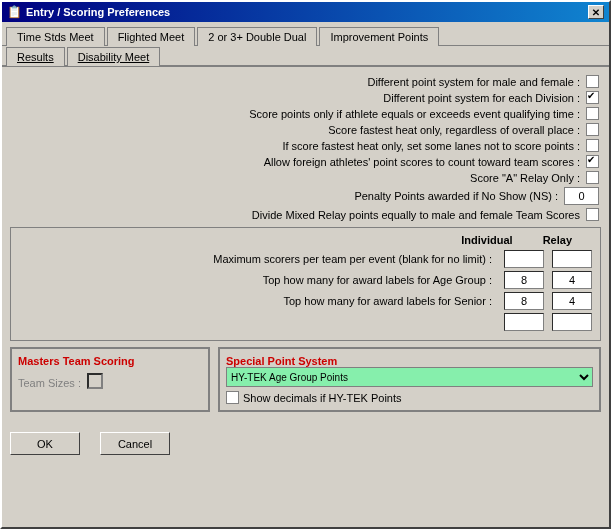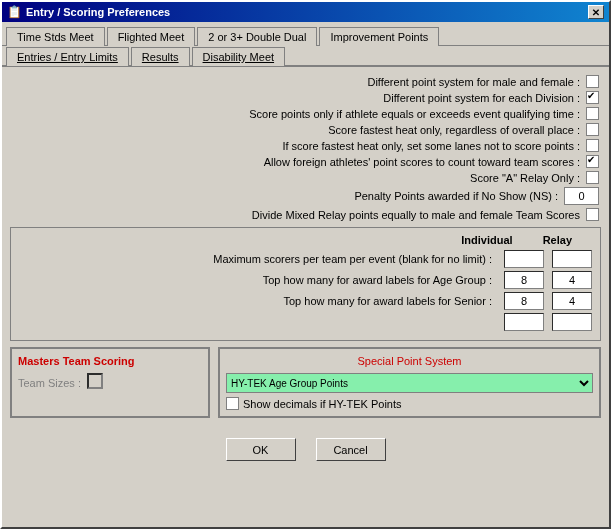--- a/index.html
+++ b/index.html
@@ -181,40 +181,37 @@
       color: #808080;
       font-size: 11px;
     }
     .special-box {
       border: 2px solid #808080;
       padding: 6px;
       flex: 1;
     }
     .special-title {
       color: #cc0000;
-      font-weight: normal;
-      font-size: 11px;
-      margin-bottom: 6px;
-      text-align: center;
+      font-weight: bold;
+      font-size: 11px;
     }
     .dropdown-row {
       display: flex;
       align-items: center;
       margin-bottom: 4px;
     }
     select {
       width: 100%;
       height: 20px;
       font-size: 10px;
       background: #86efac;
       border: 1px solid #808080;
     }
     .footer {
       display: flex;
-      justify-content: center;
       gap: 20px;
       padding: 8px;
       margin-top: 4px;
     }
     .btn {
       width: 70px;
       height: 23px;
       background: #d4d0c8;
       border: 1px solid;
       border-color: #ffffff #404040 #404040 #ffffff;
@@ -271,21 +268,20 @@
   </div>
 
   <div class="tabs-row">
     <div class="tab">Time Stds Meet</div>
     <div class="tab">Flighted Meet</div>
     <div class="tab">2 or 3+ Double Dual</div>
     <div class="tab">Improvement Points</div>
   </div>
 
   <div class="tabs-row2">
-    <div class="tab2">Entries / Entry Limits</div>
     <div class="tab2">Results</div>
     <div class="tab2">Disability Meet</div>
   </div>
 
   <div class="content">
 
     <div class="checkbox-row">
       <label>Different point system for male and female :</label>
       <input type="checkbox" class="win-checkbox" style="">
     </div>

